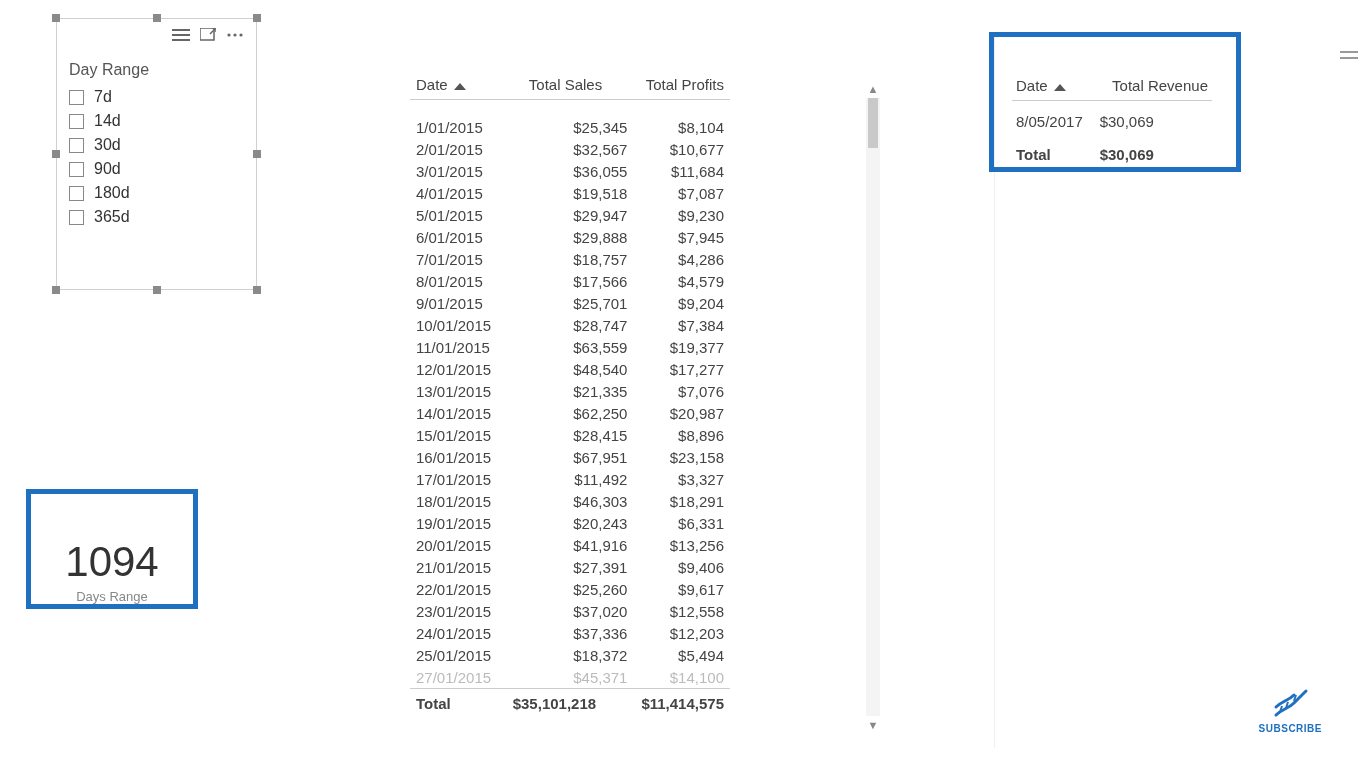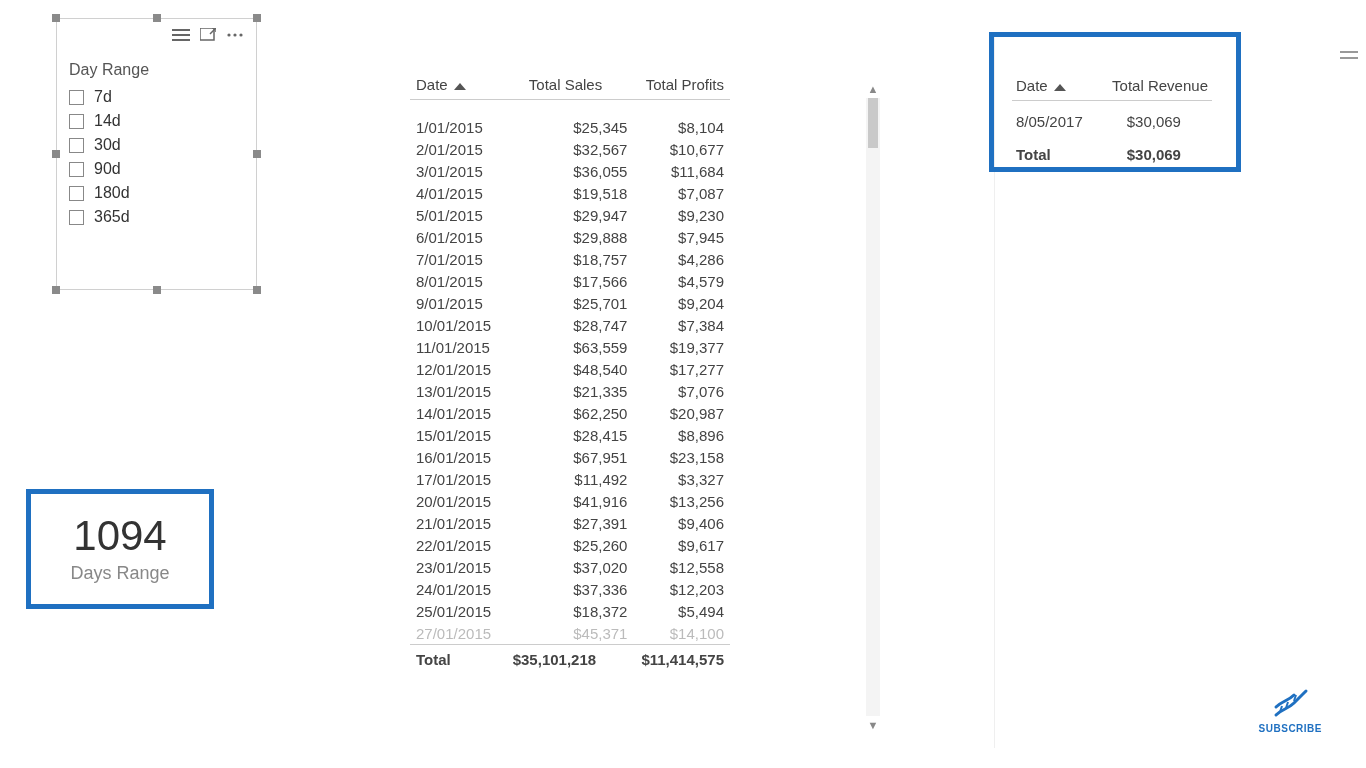--- a/index.html
+++ b/index.html
@@ -72,37 +72,37 @@
   .h-ml { left: -5px; top: 50%; transform: translateY(-50%); }
   .h-mr { right: -5px; top: 50%; transform: translateY(-50%); }
   .h-mt { top: -5px; left: 50%; transform: translateX(-50%); }
   .h-mb { bottom: -5px; left: 50%; transform: translateX(-50%); }
 
   
   .card {
     position: absolute;
     left: 26px;
     top: 489px;
-    width: 188px;
+    width: 172px;
     height: 120px;
     border: 5px solid #1f70c1;
     background: #fff;
     display: flex;
     flex-direction: column;
     align-items: center;
-    justify-content: center;
+    justify-content: flex-end;
   }
   .card-value {
     font-size: 42px;
     font-weight: 400;
     color: #333;
     line-height: 1;
   }
   .card-label {
-    font-size: 18px;
+    font-size: 13px;
     color: #888;
     margin-top: 6px;
   }
 
   
   .main-table {
     position: absolute;
     left: 410px;
     top: 72px;
     width: 470px;
@@ -203,21 +203,21 @@
   }
   .rev-tbl th {
     text-align: left;
     font-weight: 400;
     color: #444;
     padding: 4px 4px 6px 4px;
     border-bottom: 1px solid #ccc;
   }
   .rev-tbl th.num { text-align: right; }
   .rev-tbl td { padding: 12px 4px; color:#444; }
-  .rev-tbl td.num { text-align: center; }
+  .rev-tbl td.num { text-align: left; }
   .rev-tbl tr.total td { font-weight: 700; padding-top:4px;}
 
   
   .subscribe {
     position: absolute;
     right: 44px;
     bottom: 34px;
     text-align: center;
     color: #1f70c1;
     font-size: 10px;
@@ -386,20 +386,30 @@
             <td>16/01/2015</td>
             <td class="num">$67,951</td>
             <td class="num">$23,158</td>
           </tr>
           <tr>
             <td>17/01/2015</td>
             <td class="num">$11,492</td>
             <td class="num">$3,327</td>
           </tr>
           <tr>
+            <td>18/01/2015</td>
+            <td class="num">$46,303</td>
+            <td class="num">$18,291</td>
+          </tr>
+          <tr>
+            <td>19/01/2015</td>
+            <td class="num">$20,243</td>
+            <td class="num">$6,331</td>
+          </tr>
+          <tr>
             <td>20/01/2015</td>
             <td class="num">$41,916</td>
             <td class="num">$13,256</td>
           </tr>
           <tr>
             <td>21/01/2015</td>
             <td class="num">$27,391</td>
             <td class="num">$9,406</td>
           </tr>
           <tr>

